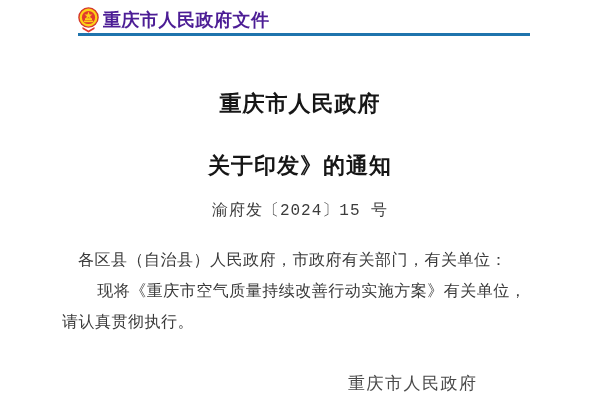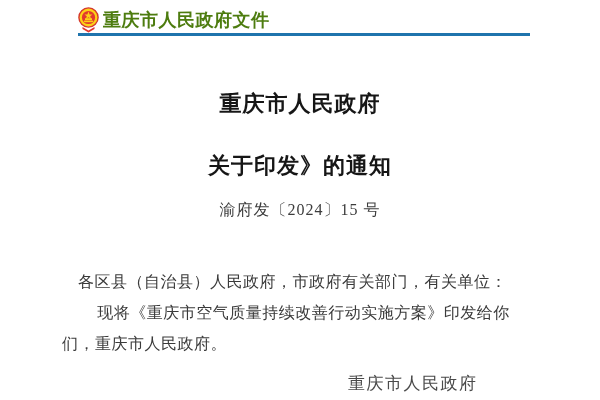--- a/index.html
+++ b/index.html
@@ -28,21 +28,21 @@
   .emblem {
     width: 21px;
     height: 26px;
     flex: 0 0 auto;
   }
   .org-name {
     font-family: "Liberation Sans", "DejaVu Sans", sans-serif;
     font-weight: 700;
     font-size: 18px;
     letter-spacing: 0.5px;
-    color: #4d7c0f;
+    color: #4c1d95;
     line-height: 26px;
     white-space: nowrap;
   }
   .head-rule {
     position: absolute;
     left: 78px;
     top: 33px;
     width: 452px;
     height: 3px;
     background: #1f74ad;
@@ -66,26 +66,27 @@
   .doc-number {
     position: absolute;
     left: 0;
     top: 200px;
     width: 600px;
     text-align: center;
     font-size: 16px;
     font-weight: 400;
     color: #3c3c3c;
     letter-spacing: 1px;
+    font-family: Liberation Mono, monospace;
   }
   
   .doc-body {
     position: absolute;
     left: 62px;
-    top: 266px;
+    top: 244px;
     width: 478px;
     font-size: 16px;
     line-height: 31px;
     color: #3a3a3a;
     letter-spacing: 0.5px;
   }
   .salutation {
     margin: 0;
     padding-left: 16px;
   }
@@ -126,18 +127,18 @@
   <h1 class="doc-title">
     <span>重庆市人民政府</span><br>
     <br>
     <span>关于印发》的通知</span>
   </h1>
 
   <div class="doc-number">渝府发〔2024〕15 号</div>
 
   <div class="doc-body">
     <p class="salutation">各区县（自治县）人民政府，市政府有关部门，有关单位：</p>
-    <p class="paragraph">现将《重庆市空气质量持续改善行动实施方案》印发给你们，重庆市人民政府。</p>
+    <p class="paragraph">现将《重庆市空气质量持续改善行动实施方案》有关单位，请认真贯彻执行。</p>
   </div>
 
   <div class="signature">重庆市人民政府</div>
 
 </div>
 
 </body></html>

